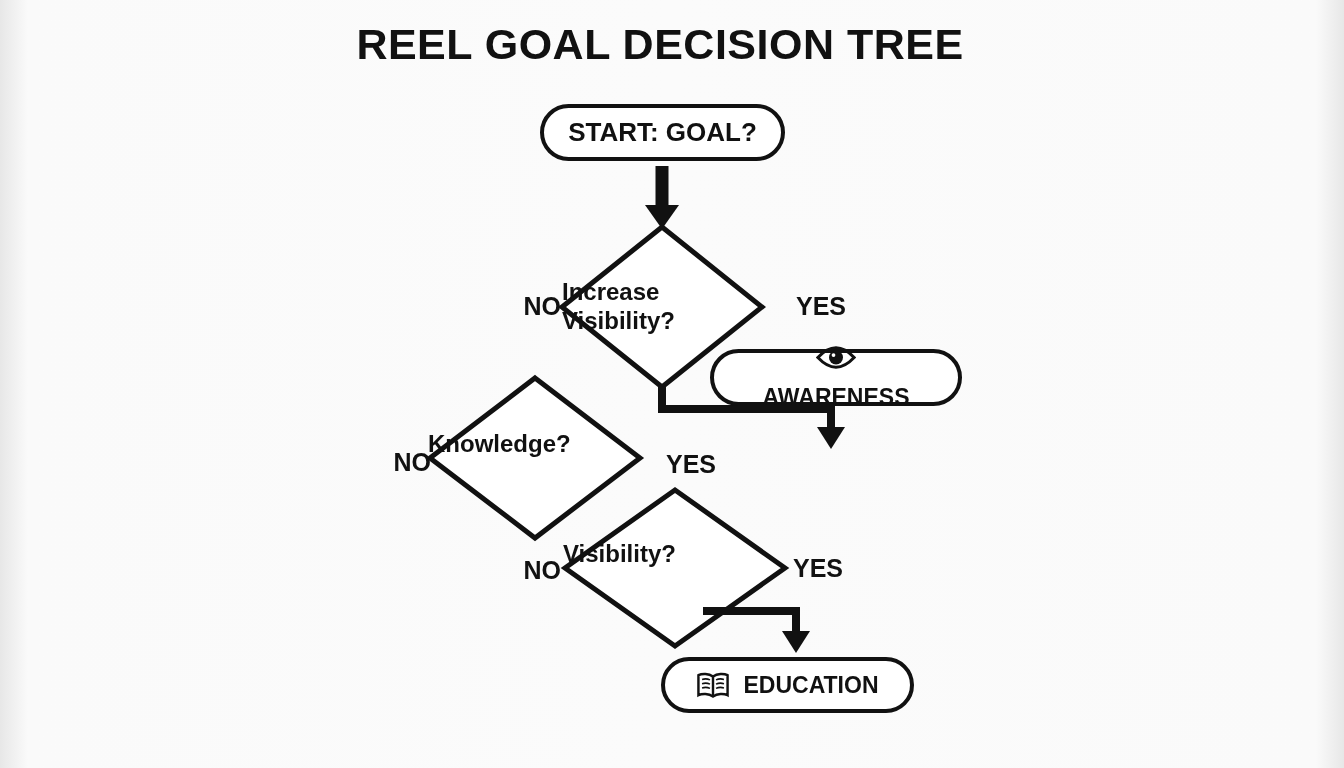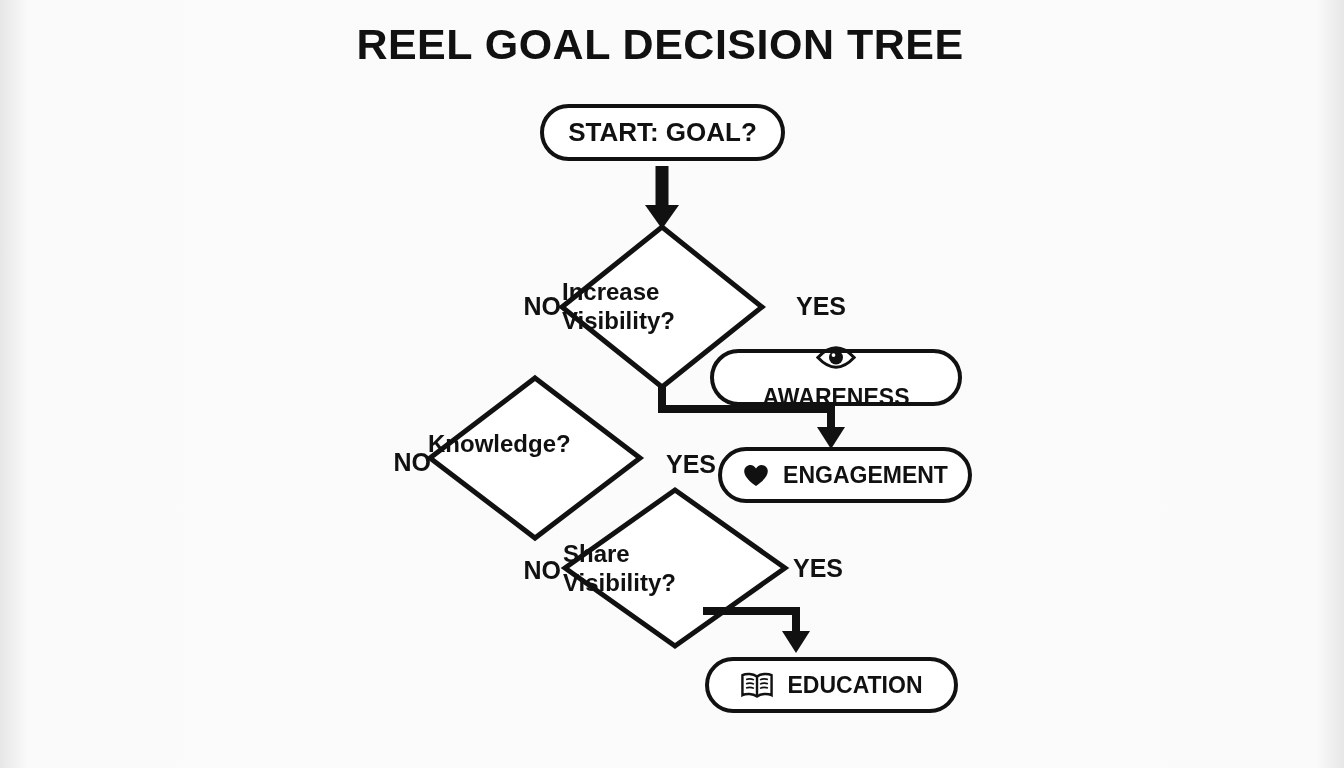--- a/index.html
+++ b/index.html
@@ -59,21 +59,21 @@
     width: 252px; height: 57px;
     font-size: 23px;
     flex-direction: column;
   }
   .pill.engagement {
     left: 718px; top: 447px;
     width: 254px; height: 56px;
     font-size: 23px;
   }
   .pill.education {
-    left: 705px; top: 657px;
+    left: 661px; top: 657px;
     width: 253px; height: 56px;
     font-size: 23px;
   }
   .pill .icon {
     display: inline-flex;
     align-items: center;
     justify-content: center;
   }
   .diamond-text {
     position: absolute;
@@ -127,21 +127,20 @@
   </div>
 
   <div class="diamond-text dt1">
     <span style="display:block">Increase</span>
     <span style="display:block">Visibility?</span>
   </div>
   <div class="diamond-text dt2">
     <span style="display:block">Knowledge?</span>
   </div>
   <div class="diamond-text dt3">
-    <span style="display:block">Share</span>
     <span style="display:block">Visibility?</span>
   </div>
 
   <div class="branch-label bl-d1-no">NO</div>
   <div class="branch-label bl-d1-yes">YES</div>
   <div class="branch-label bl-d2-no">NO</div>
   <div class="branch-label bl-d2-yes">YES</div>
   <div class="branch-label bl-d3-no">NO</div>
   <div class="branch-label bl-d3-yes">YES</div>
 
@@ -149,28 +148,20 @@
     <span class="icon">
       <svg width="40" height="27" viewBox="0 0 32 20">
         <path d="M1.5 10 Q16 -5.5 30.5 10 Q16 25.5 1.5 10 Z" fill="none" stroke="#111" stroke-width="2.4"></path>
         <circle cx="16" cy="10" r="5.6" fill="#111"></circle>
         <circle cx="14" cy="8" r="1.5" fill="#fff"></circle>
       </svg>
     </span>
     <span>AWARENESS</span>
   </div>
 
-  <div class="pill engagement">
-    <span class="icon">
-      <svg width="28" height="26" viewBox="0 0 24 22">
-        <path d="M12 20.5 C2 13.5 0 7.5 3.5 4 C6.5 1 10.5 2.5 12 5.5 C13.5 2.5 17.5 1 20.5 4 C24 7.5 22 13.5 12 20.5 Z" fill="#111"></path>
-      </svg>
-    </span>
-    <span>ENGAGEMENT</span>
-  </div>
 
   <div class="pill education">
     <span class="icon">
       <svg width="34" height="27" viewBox="0 0 28 22">
         <path d="M14 3.5 C10.5 1 5 1 2 2.5 V19 C5 17.5 10.5 17.5 14 20 C17.5 17.5 23 17.5 26 19 V2.5 C23 1 17.5 1 14 3.5 Z" fill="none" stroke="#111" stroke-width="2"></path>
         <path d="M14 3.5 V20" stroke="#111" stroke-width="2"></path>
         <path d="M5 6 C7.5 5.2 9.5 5.4 11.5 6.4 M5 9.5 C7.5 8.7 9.5 8.9 11.5 9.9 M5 13 C7.5 12.2 9.5 12.4 11.5 13.4 M16.5 6.4 C18.5 5.4 20.5 5.2 23 6 M16.5 9.9 C18.5 8.9 20.5 8.7 23 9.5 M16.5 13.4 C18.5 12.4 20.5 12.2 23 13" stroke="#111" stroke-width="1.3" fill="none"></path>
       </svg>
     </span>
     <span>EDUCATION</span>

